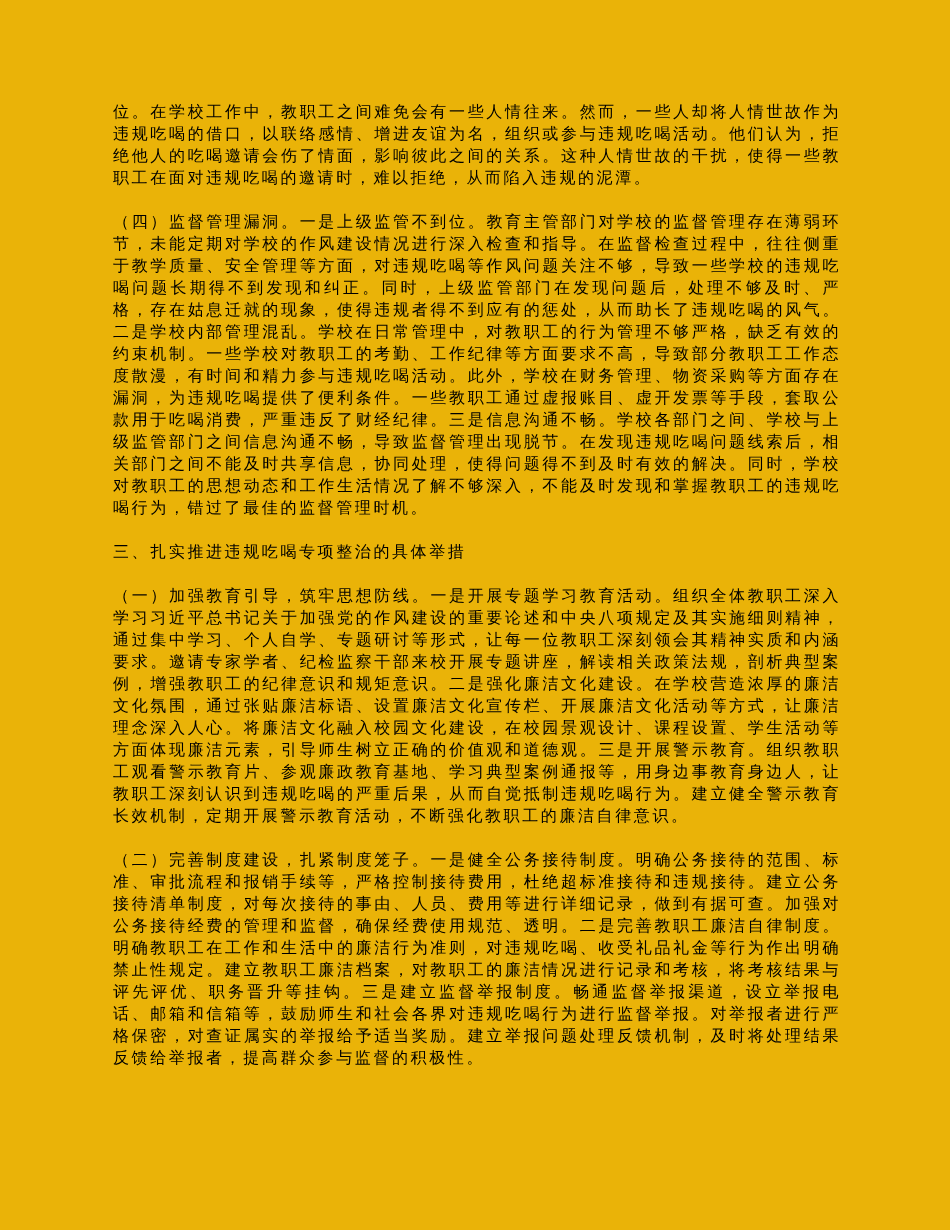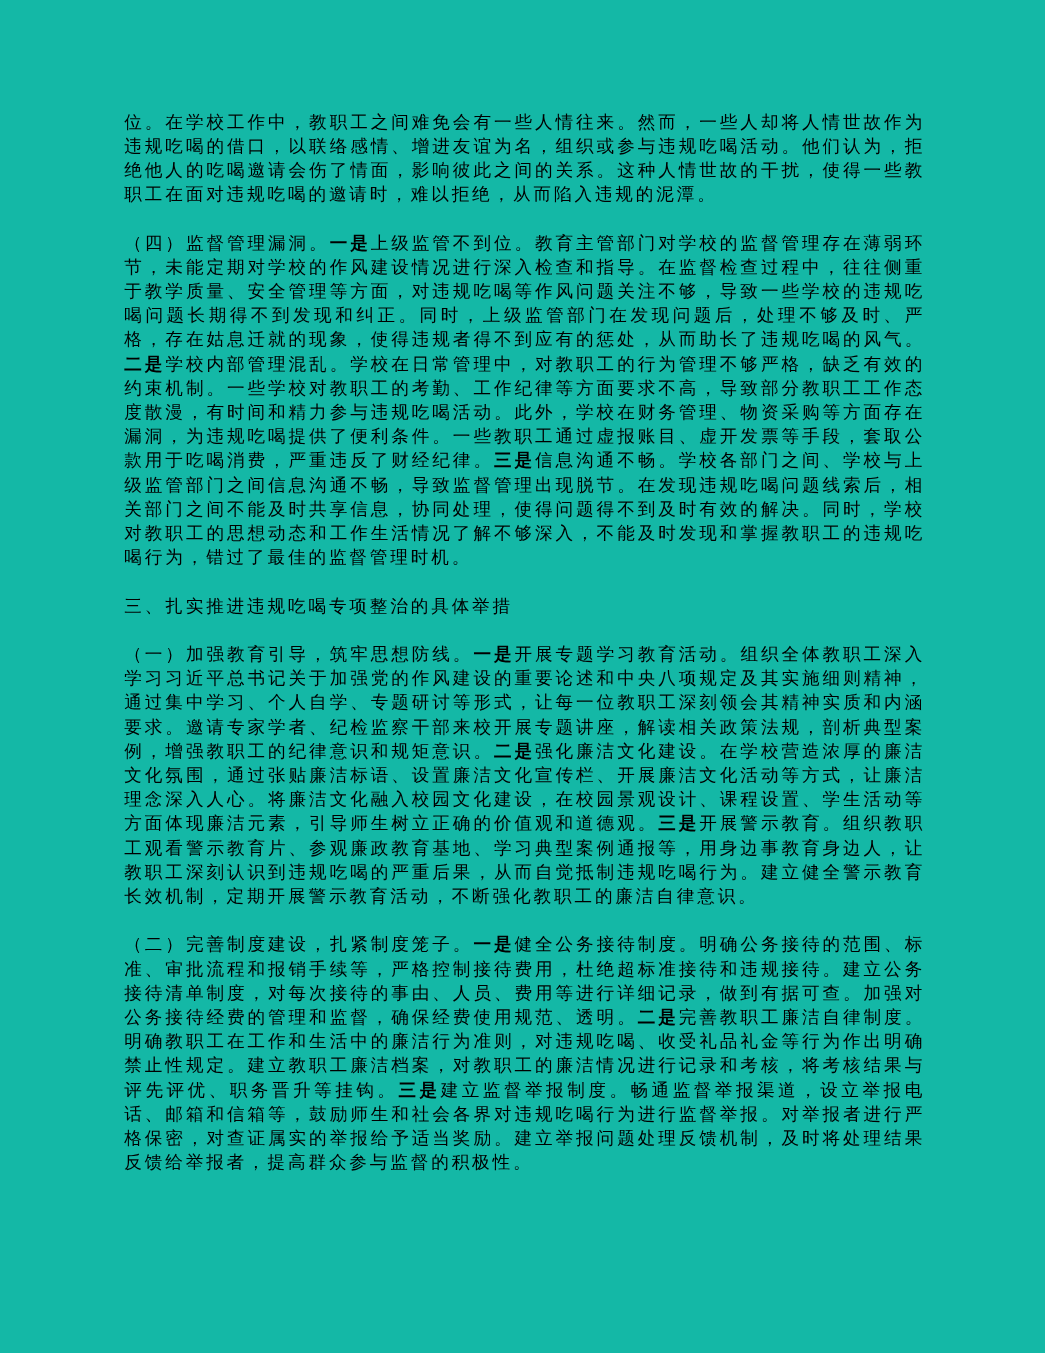--- a/index.html
+++ b/index.html
@@ -11,38 +11,38 @@
     height: 1230px;
     background: #ffffff;
     overflow: hidden;
     font-family: "Liberation Serif", "DejaVu Serif", serif;
   }
   .page {
     box-sizing: border-box;
     width: 950px;
     height: 1230px;
     padding: 101px 109px 40px 113px;
-    background: #14b8a6;
+    background: #eab308;
   }
   .para {
     margin: 0 0 22px 0;
     font-size: 16px;
     line-height: 22px;
     letter-spacing: 2.6px;
     color: #000000;
     text-align: justify;
   }
   .para:last-child {
     margin-bottom: 0;
   }
   .seg {
     font-weight: 400;
   }
   .seg-bold {
-    font-weight: 700;
+    font-weight: 400;
   }
 </style>
 </head>
 <body>
 
 <div class="page">
   <div id="doc-content">
       <p class="para"><span class="seg">位。在学校工作中，教职工之间难免会有一些人情往来。然而，一些人却将人情世故作为违规吃喝的借口，以联络感情、增进友谊为名，组织或参与违规吃喝活动。他们认为，拒绝他人的吃喝邀请会伤了情面，影响彼此之间的关系。这种人情世故的干扰，使得一些教职工在面对违规吃喝的邀请时，难以拒绝，从而陷入违规的泥潭。</span></p>
       <p class="para"><span class="seg">（四）监督管理漏洞。</span><span class="seg-bold">一是</span><span class="seg">上级监管不到位。教育主管部门对学校的监督管理存在薄弱环节，未能定期对学校的作风建设情况进行深入检查和指导。在监督检查过程中，往往侧重于教学质量、安全管理等方面，对违规吃喝等作风问题关注不够，导致一些学校的违规吃喝问题长期得不到发现和纠正。同时，上级监管部门在发现问题后，处理不够及时、严格，存在姑息迁就的现象，使得违规者得不到应有的惩处，从而助长了违规吃喝的风气。</span><span class="seg-bold">二是</span><span class="seg">学校内部管理混乱。学校在日常管理中，对教职工的行为管理不够严格，缺乏有效的约束机制。一些学校对教职工的考勤、工作纪律等方面要求不高，导致部分教职工工作态度散漫，有时间和精力参与违规吃喝活动。此外，学校在财务管理、物资采购等方面存在漏洞，为违规吃喝提供了便利条件。一些教职工通过虚报账目、虚开发票等手段，套取公款用于吃喝消费，严重违反了财经纪律。</span><span class="seg-bold">三是</span><span class="seg">信息沟通不畅。学校各部门之间、学校与上级监管部门之间信息沟通不畅，导致监督管理出现脱节。在发现违规吃喝问题线索后，相关部门之间不能及时共享信息，协同处理，使得问题得不到及时有效的解决。同时，学校对教职工的思想动态和工作生活情况了解不够深入，不能及时发现和掌握教职工的违规吃喝行为，错过了最佳的监督管理时机。</span></p>
       <p class="para heading"><span class="seg">三、扎实推进违规吃喝专项整治的具体举措</span></p>

